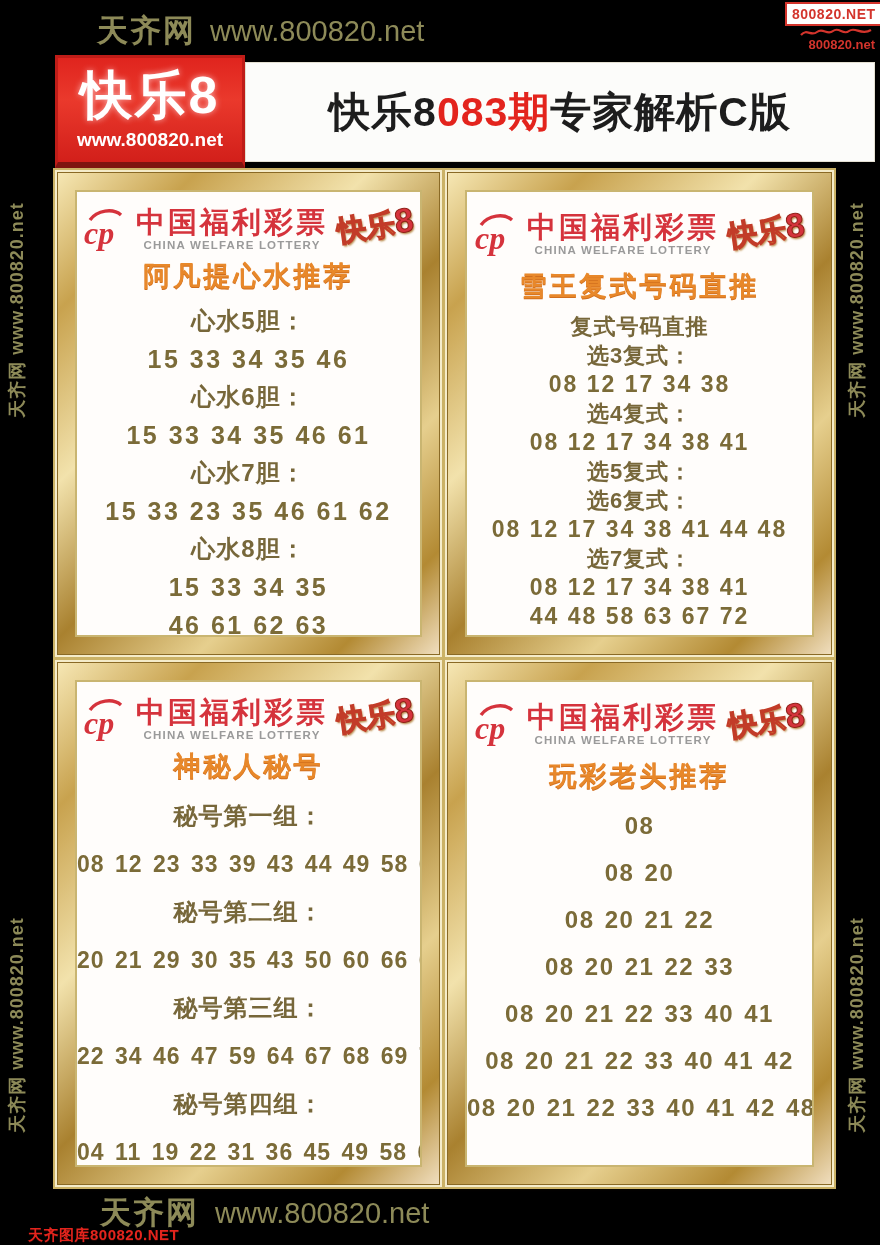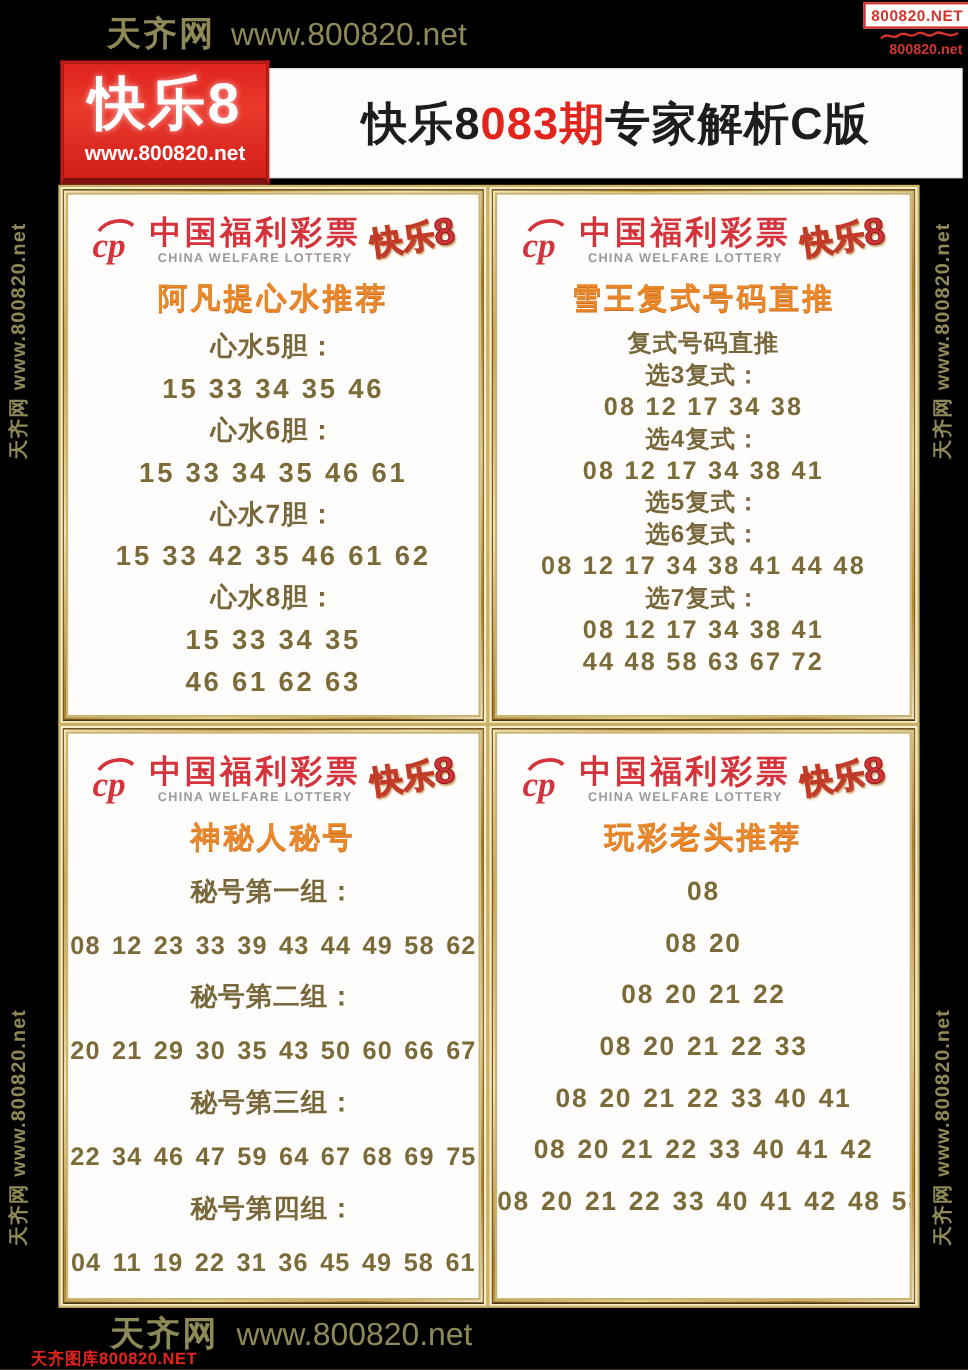--- a/index.html
+++ b/index.html
@@ -31,21 +31,21 @@
     display:flex;align-items:center;justify-content:center;}
   .banner-title{font-size:41px;font-weight:900;color:#1d1d1d;letter-spacing:1px;white-space:nowrap;}
   .banner-title .issue{color:#e3241d;}
 
   
   .side-text{position:absolute;width:310px;height:24px;text-align:center;
     transform:rotate(-90deg);color:#8d8a58;font-size:18px;font-weight:bold;
     letter-spacing:1px;white-space:nowrap;}
 
   
-  .panel{position:absolute;box-sizing:border-box;padding:2px;
+  .panel{position:absolute;box-sizing:border-box;padding:17px;
     background:linear-gradient(135deg,#f6e7b4 0%,#c8a24e 16%,#f2e2ac 36%,#a9812f 54%,#e6cf8e 72%,#b38a33 88%,#f0debe 100%);
     border:1px solid #8a6a26;
     box-shadow:0 0 0 2px #f5ecca,0 0 0 4px #cbb266,1px 2px 5px rgba(90,60,10,.35);}
   .panel-white{background:#fffdfb;border:2px solid #c9b571;box-sizing:border-box;
     width:100%;height:100%;display:flex;flex-direction:column;align-items:center;overflow:hidden;}
   .p-tl{left:57px;top:172px;width:383px;height:483px;}
   .p-tr{left:447px;top:172px;width:385px;height:483px;}
   .p-bl{left:57px;top:662px;width:383px;height:523px;}
   .p-br{left:447px;top:662px;width:385px;height:523px;}
 
@@ -128,21 +128,21 @@
         </div>
         <span class="kl8"><span class="kl8-txt">快乐</span><span class="kl8-8">8</span></span>
       </div>
       <div class="panel-title">阿凡提心水推荐</div>
       <div class="lines">
           <div class="line line-label">心水5胆：</div>
           <div class="line line-nums">15 33 34 35 46</div>
           <div class="line line-label">心水6胆：</div>
           <div class="line line-nums">15 33 34 35 46 61</div>
           <div class="line line-label">心水7胆：</div>
-          <div class="line line-nums">15 33 42 35 46 61 62</div>
+          <div class="line line-nums">15 33 23 35 46 61 62</div>
           <div class="line line-label">心水8胆：</div>
           <div class="line line-nums">15 33 34 35</div>
           <div class="line line-nums">46 61 62 63</div>
         </div>
     </div>
   </div>
 
   <div class="panel p-tr">
     <div class="panel-white">
       <div class="logo-row">

